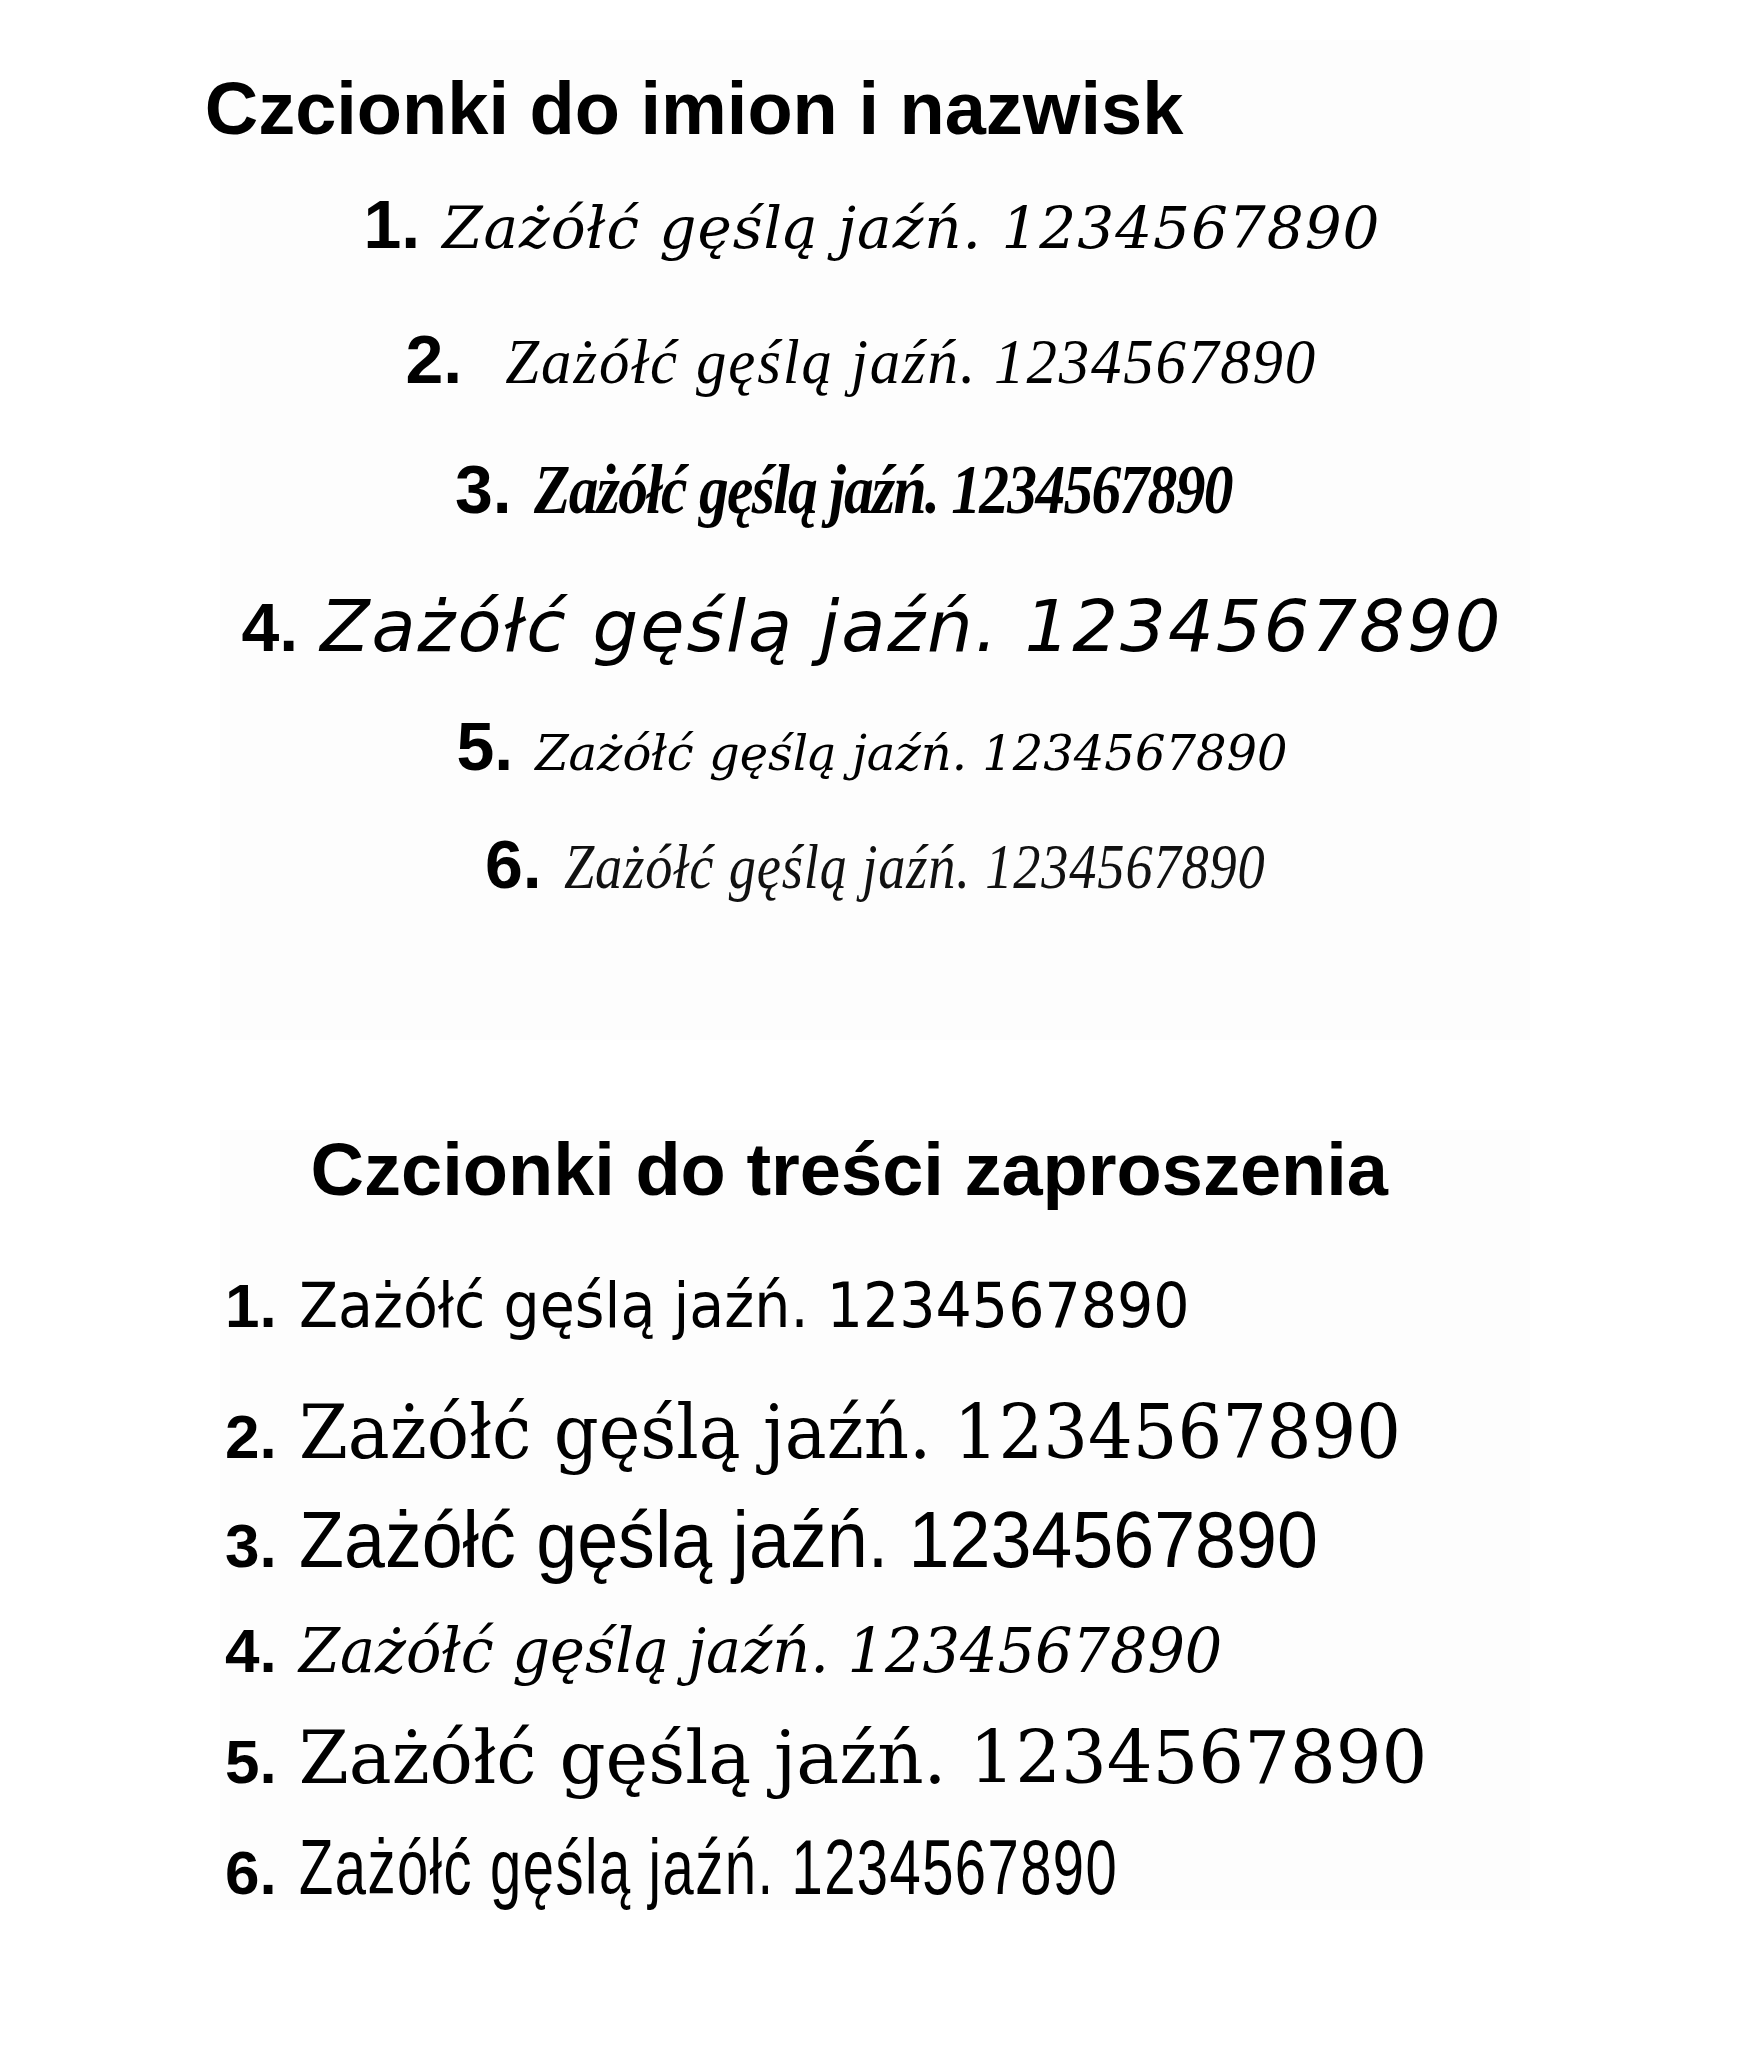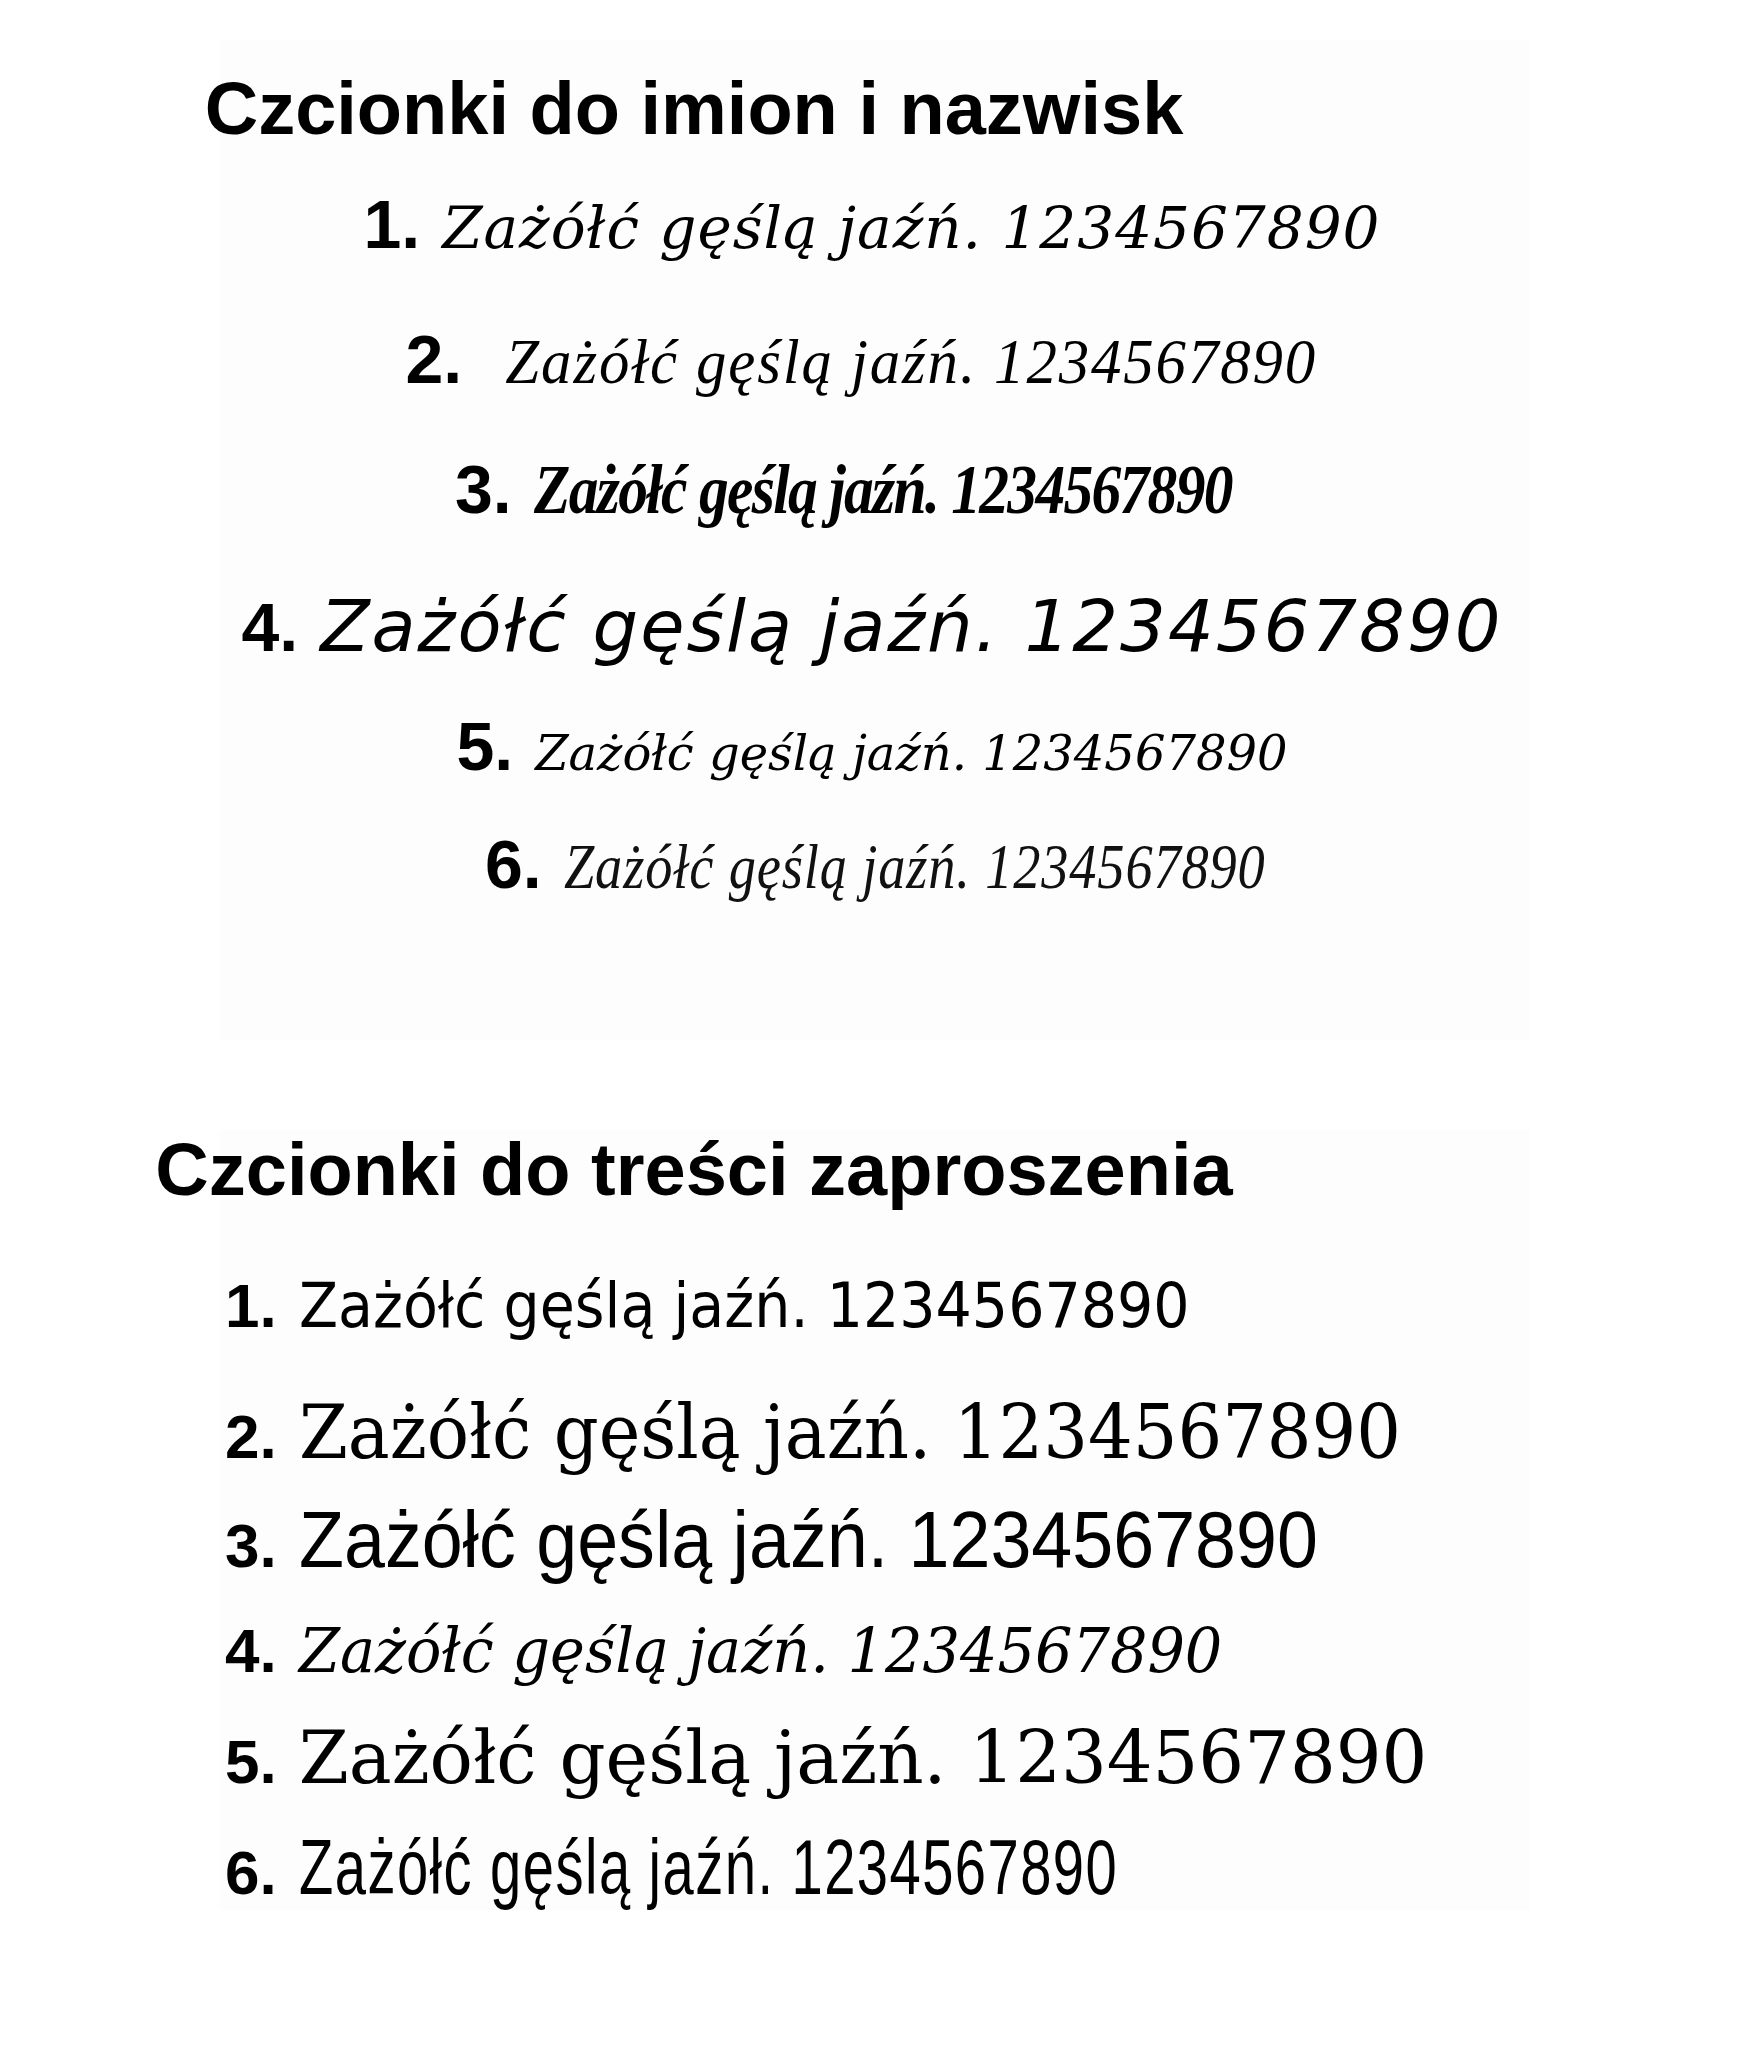--- a/index.html
+++ b/index.html
@@ -97,21 +97,21 @@
   <div class="row center" style="top:712px;">
     <span class="num">5.</span><span class="sample s5">Zażółć gęślą jaźń. 1234567890</span>
   </div>
 
   <div class="row" style="top:830px;left:485px;">
     <span class="num" style="font-size:68px;margin-right:22px;">6.</span><span class="sample s6">Zażółć gęślą jaźń. 1234567890</span>
   </div>
 </section>
 
 <section class="content">
-  <h1 class="heading" style="top:1133px;">Czcionki do treści zaproszenia</h1>
+  <h1 class="heading" style="top:1133px;text-align:right;">Czcionki do treści zaproszenia</h1>
 
   <div class="row" style="top:1275px;left:225px;">
     <span class="num">1.</span><span class="sample c1">Zażółć gęślą jaźń. 1234567890</span>
   </div>
 
   <div class="row" style="top:1395px;left:225px;">
     <span class="num">2.</span><span class="sample c2">Zażółć gęślą jaźń. 1234567890</span>
   </div>
 
   <div class="row" style="top:1500px;left:225px;">

